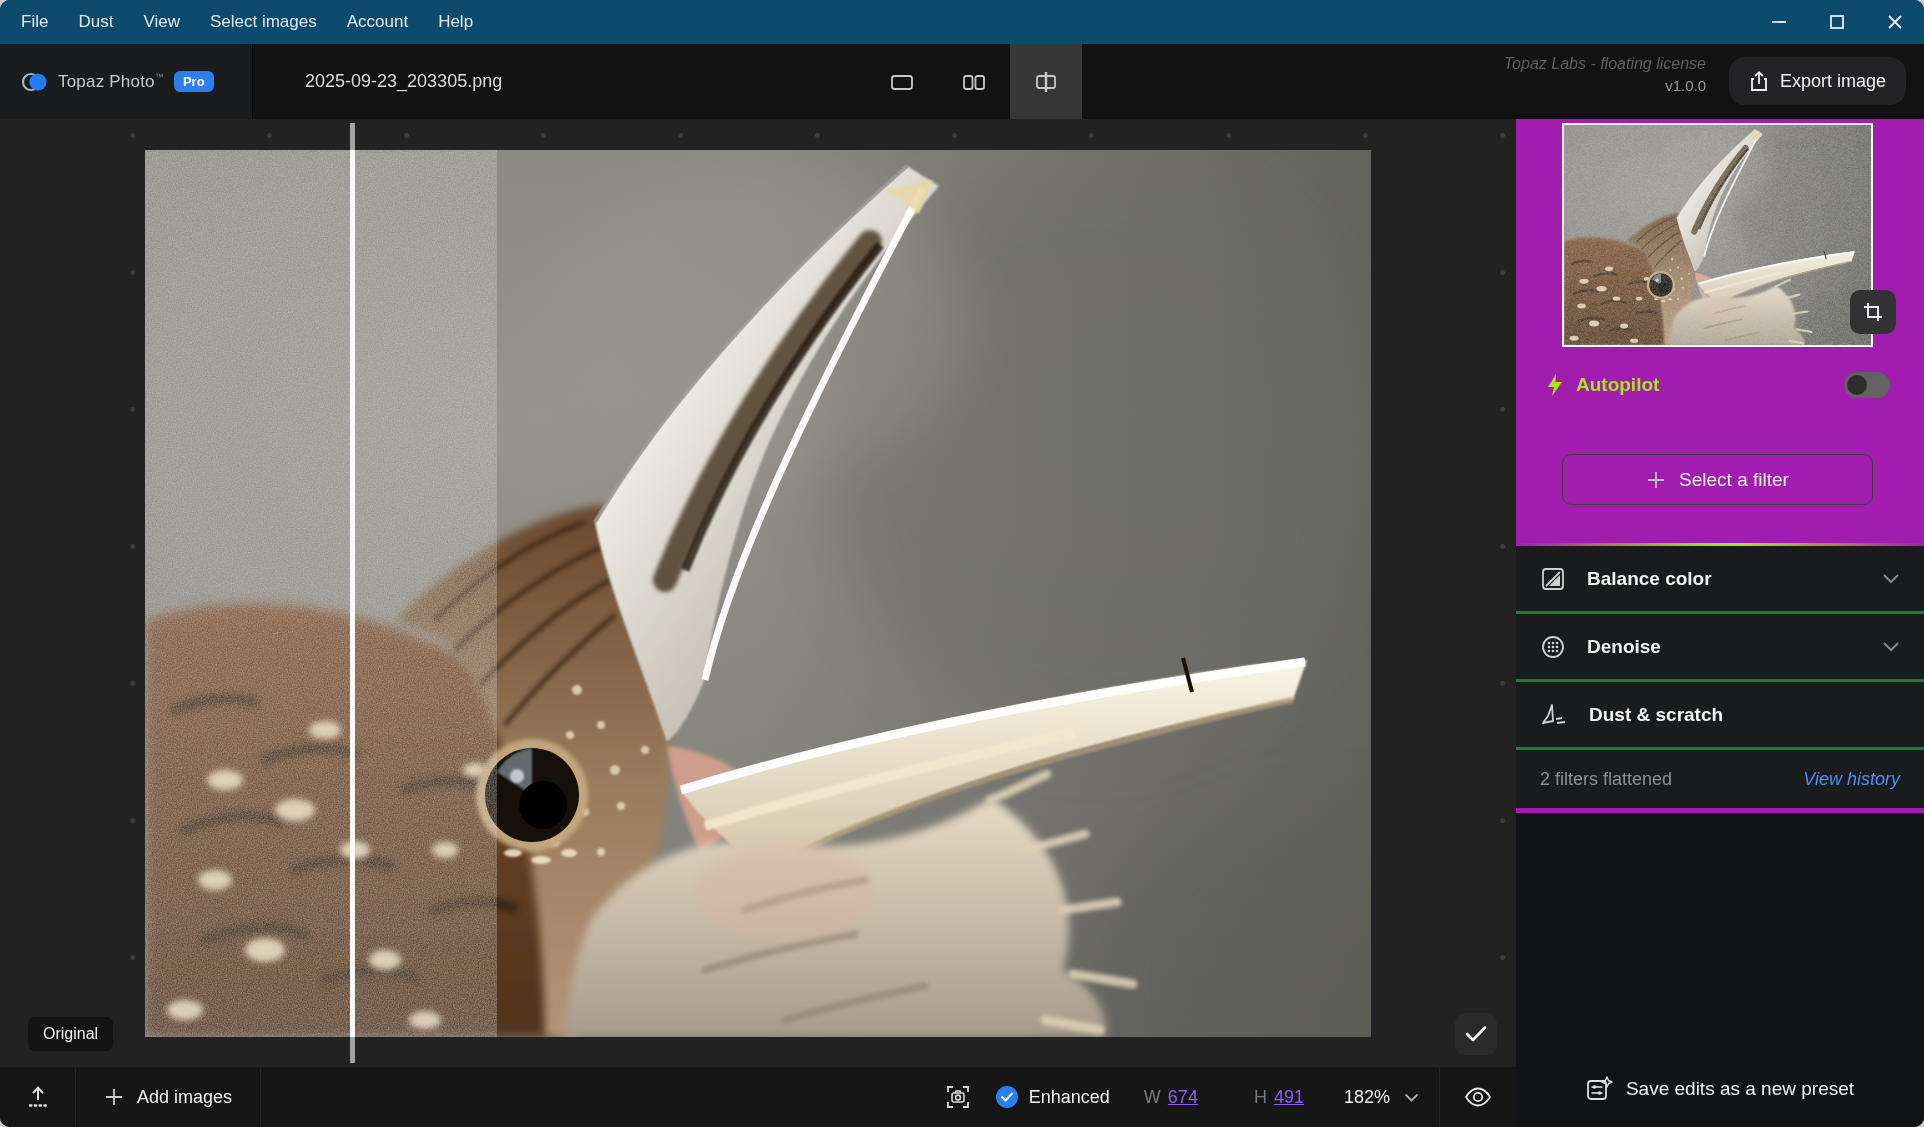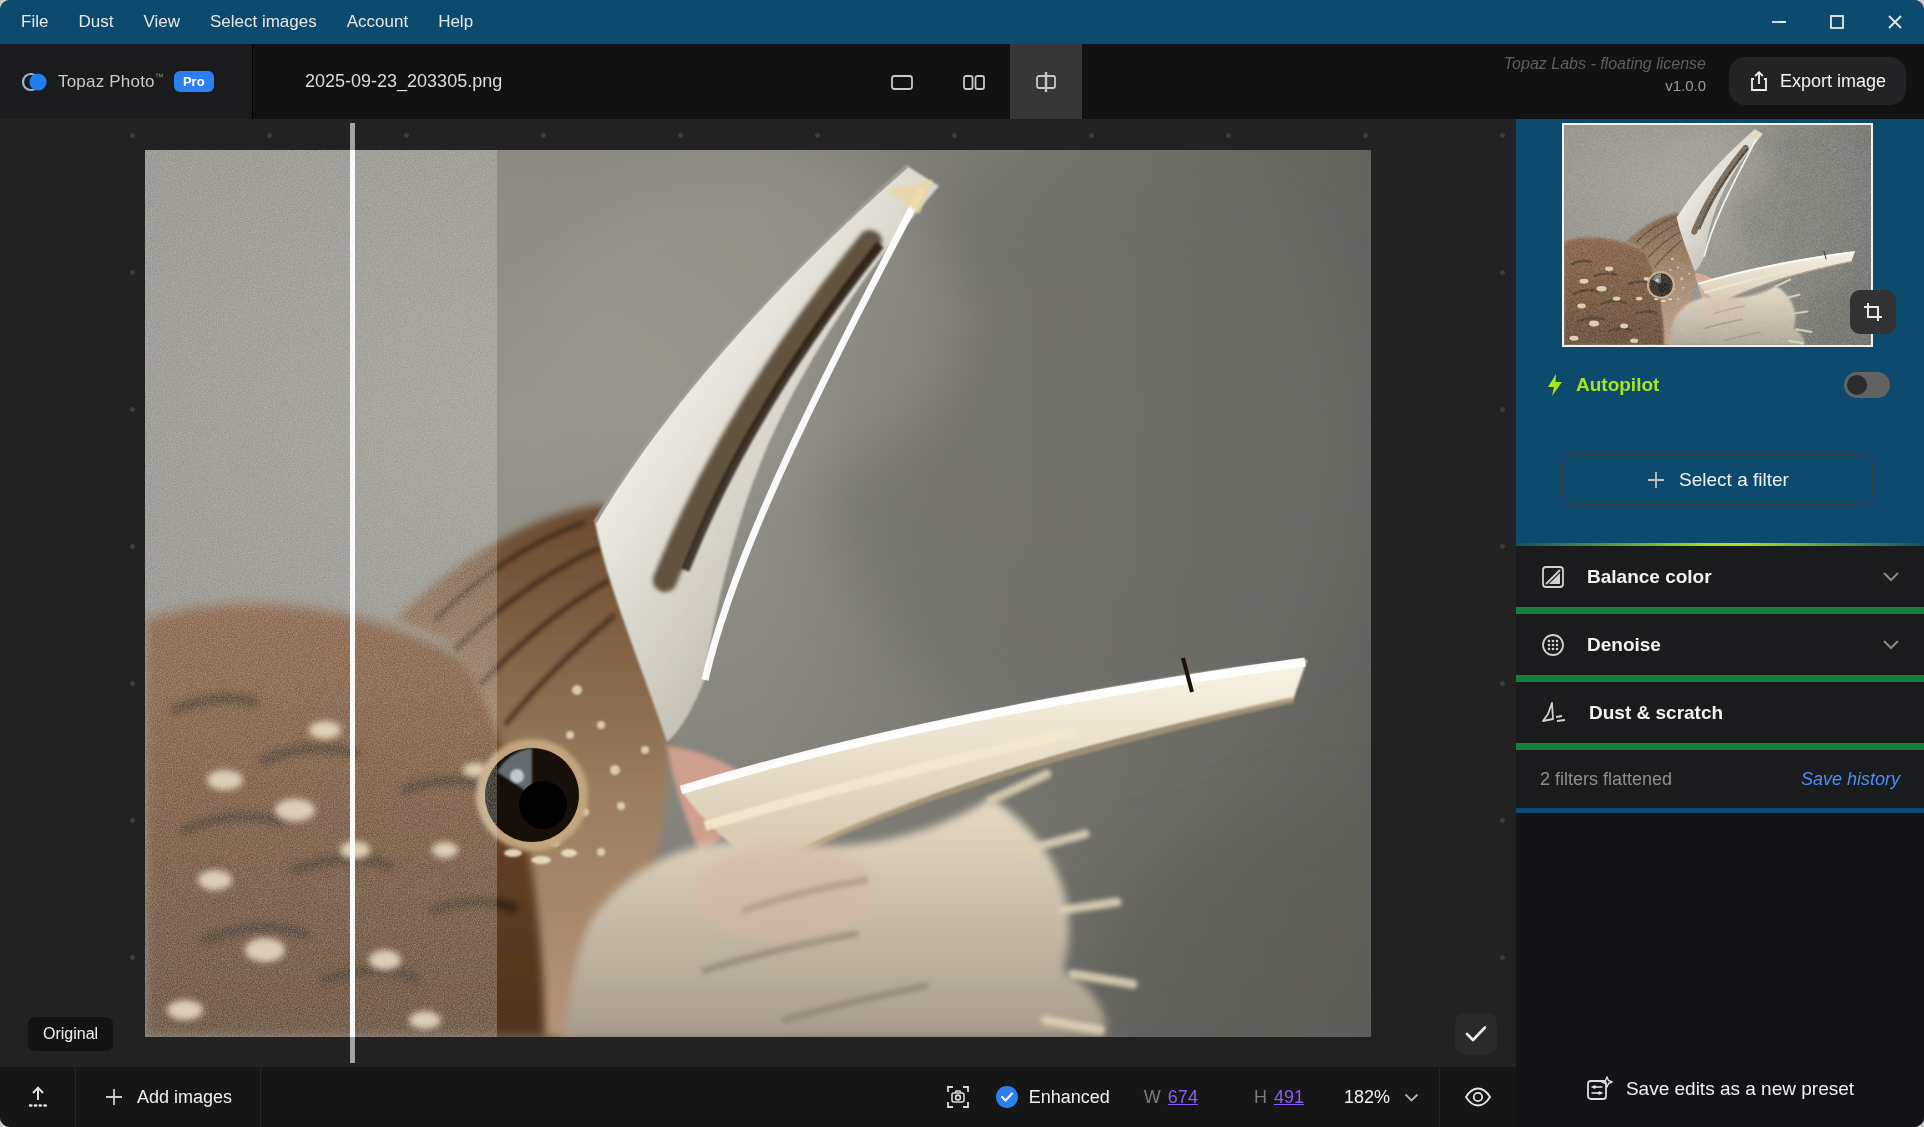--- a/index.html
+++ b/index.html
@@ -32,33 +32,33 @@
   .canvas { position:absolute; left:0; top:119px; width:1516px; height:948px; background:#222;
             background-image:radial-gradient(circle, #3d3d3d 2px, transparent 2.8px);
             background-size:137px 137px; background-position:64px 85px; }
   .photo { position:absolute; left:145px; top:31px; width:1226px; height:887px; }
   .split-line { position:absolute; left:350px; top:4px; width:5px; height:940px; background:rgba(185,185,185,.85); }
   .split-line .bright { position:absolute; left:0; top:27px; width:5px; height:887px; background:rgba(255,255,255,.92); }
   .original-label { position:absolute; left:28px; top:898px; background:rgba(16,16,16,.78); color:#f0f0f0; font-size:16px; padding:8px 15px; border-radius:7px; }
   .accept-btn { position:absolute; left:1455px; top:894px; width:42px; height:42px; background:#2a2a2a; border:none; border-radius:10px; display:flex; align-items:center; justify-content:center; cursor:pointer; }
 
   
-  .sidebar { position:absolute; left:1516px; top:119px; width:408px; height:1008px; background:#0c4a6e; }
+  .sidebar { position:absolute; left:1516px; top:119px; width:408px; height:1008px; background:#a21caf; }
   .thumb-wrap { position:absolute; left:46px; top:4px; width:311px; height:224px; border:2px solid #f2f2f2; background:#000; }
   .thumb-wrap svg { display:block; width:100%; height:100%; }
   .crop-btn { position:absolute; left:334px; top:171px; width:46px; height:44px; background:#323234; border:none; border-radius:10px; display:flex; align-items:center; justify-content:center; cursor:pointer; }
   .autopilot-row { position:absolute; left:0; top:246px; width:100%; height:40px; display:flex; align-items:center; padding:0 34px 0 30px; }
   .autopilot-label { color:#a8e61a; font-size:19px; font-weight:bold; margin-left:12px; }
   .toggle { margin-left:auto; width:46px; height:26px; background:#626262; border-radius:13px; position:relative; cursor:pointer; }
   .toggle .knob { position:absolute; left:3px; top:3px; width:20px; height:20px; border-radius:50%; background:#2c2c2c; }
   .select-filter-btn { position:absolute; left:46px; top:335px; width:311px; height:51px; background:transparent; border:1.5px solid #3d3d3f; border-radius:9px; display:flex; align-items:center; justify-content:center; gap:13px; color:#f0f0f0; font-size:19px; font-family:inherit; cursor:pointer; }
   .lime-line { position:absolute; left:0; top:424px; width:100%; height:3px;
                background:linear-gradient(90deg, rgba(120,180,10,.05), #9ade19 45%, #a8e61a 55%, rgba(120,180,10,.05)); }
   .filter-rows { position:absolute; left:0; top:427px; width:100%; background:#191b1d; }
-  .filter-row { height:68px; display:flex; align-items:center; padding:0 24px; border-bottom:7px solid #15803d; cursor:pointer; }
+  .filter-row { height:68px; display:flex; align-items:center; padding:0 24px; border-bottom:3px solid #15803d; cursor:pointer; }
   .filter-row .flabel { color:#f2f2f2; font-size:19px; font-weight:bold; margin-left:21px; }
   .filter-row .chev { margin-left:auto; color:#8a8a8a; }
   .history-row { height:58px; display:flex; align-items:center; padding:0 24px; background:#191b1d; }
   .history-status { color:#8f8f8f; font-size:18px; }
   .history-link { margin-left:auto; color:#4f8df7; font-size:18px; font-style:italic; cursor:pointer; }
   .sidebar-lower { position:absolute; left:0; top:694px; width:100%; height:314px; background:#121316; }
   .save-preset-btn { position:absolute; left:0; bottom:25px; width:100%; background:transparent; border:none; display:flex; align-items:center; justify-content:center; gap:13px; color:#f0f0f0; font-size:19px; font-family:Liberation Sans, sans-serif; cursor:pointer; }
 
   
   .bottombar { position:absolute; left:0; top:1067px; width:1516px; height:60px; background:#161616; display:flex; align-items:center; }
@@ -391,21 +391,21 @@
       <div class="filter-row">
         <svg class="icon" width="28" height="26" viewBox="0 0 28 26">
           <path d="M12,3 L8,14 L3,21 L13,19 Z" fill="none" stroke="#d0d0d0" stroke-width="1.8" stroke-linejoin="round"></path>
           <line x1="16" y1="17" x2="22" y2="16" stroke="#d0d0d0" stroke-width="1.8"></line>
           <line x1="17" y1="21" x2="25" y2="20" stroke="#d0d0d0" stroke-width="1.8"></line>
         </svg>
         <span class="flabel">Dust &amp; scratch</span>
       </div>
       <div class="history-row">
         <span class="history-status">2 filters flattened</span>
-        <span class="history-link">Save history</span>
+        <span class="history-link">View history</span>
       </div>
     </div>
 
     <div class="sidebar-lower">
       <button class="save-preset-btn">
         <svg class="icon" width="27" height="26" viewBox="0 0 27 26">
           <rect x="2" y="5" width="18" height="18" rx="3" fill="none" stroke="#e0e0e0" stroke-width="1.8"></rect>
           <line x1="5.5" y1="11" x2="16.5" y2="11" stroke="#e0e0e0" stroke-width="1.6"></line>
             <circle cx="8.5" cy="11" r="1.8" fill="#e0e0e0"></circle>
           <line x1="5.5" y1="17" x2="16.5" y2="17" stroke="#e0e0e0" stroke-width="1.6"></line>

